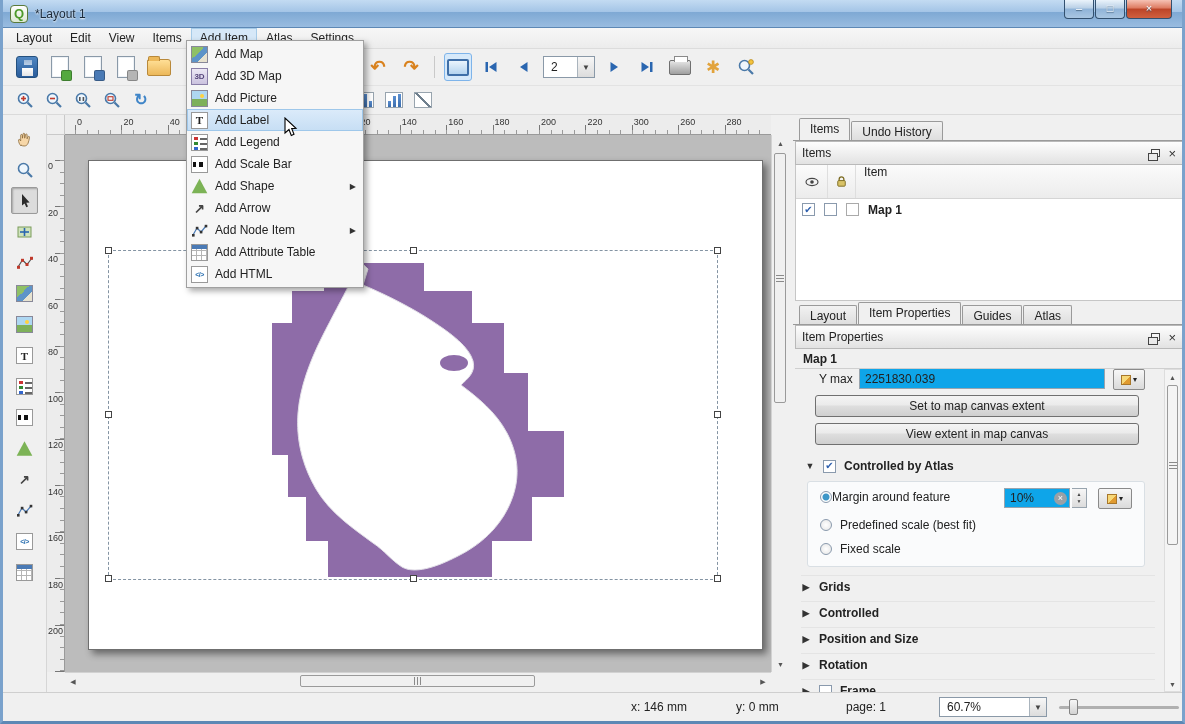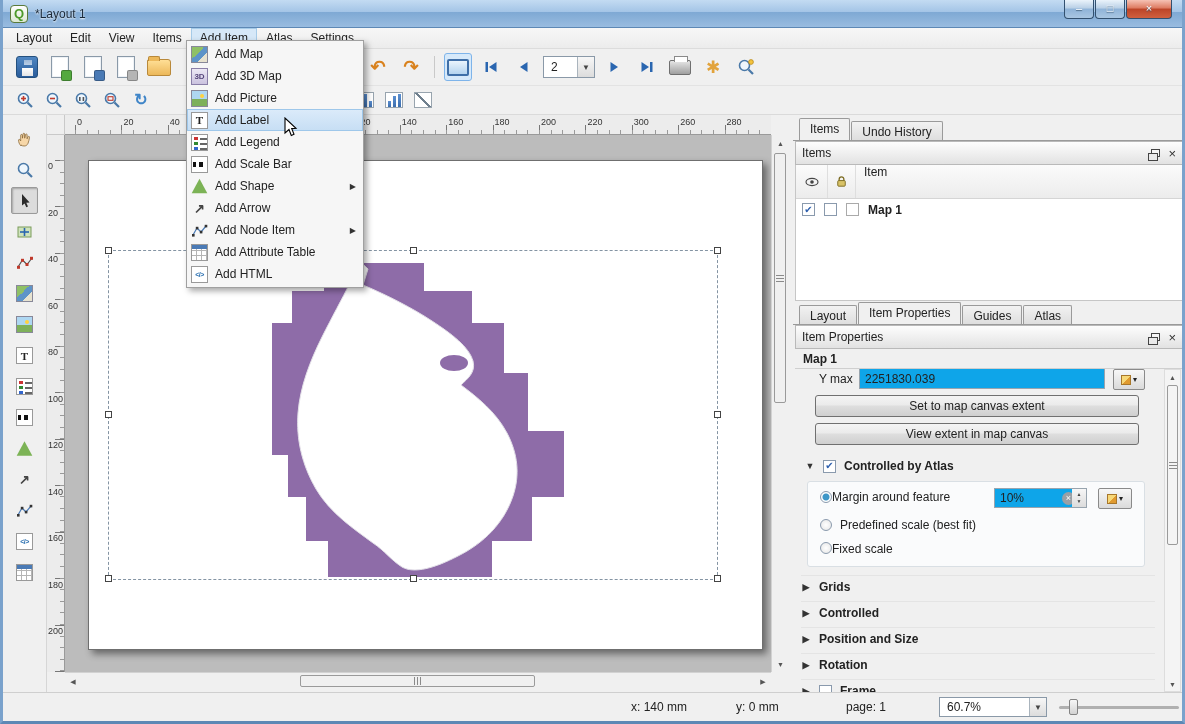--- a/index.html
+++ b/index.html
@@ -520,37 +520,37 @@
           <span class="tri">▼</span>
           <span class="cb">✔</span>
           <b>Controlled by Atlas</b>
         </div>
 
         <div class="groupframe" style="left:14px;top:112px;width:338px;height:86px">
           <div style="position:absolute;left:12px;top:8px;display:flex;align-items:center;">
             <span class="radio sel"></span>
             <span>Margin around feature</span>
           </div>
-          <div class="field" style="left:186px;top:6px;width:84px">
+          <div class="field" style="left:196px;top:6px;width:66px">
             <span>10%</span>
             <span class="clearbtn">×</span>
           </div>
           <div class="spincol" style="left:264px;top:6px">
             <span>▲</span>
             <span>▼</span>
           </div>
           <div class="ddbtn" style="left:290px;top:6px;width:34px">
             <span class="ddglyph"></span>
             <span>▾</span>
           </div>
           <div style="position:absolute;left:12px;top:36px;display:flex;align-items:center;gap:8px">
             <span class="radio"></span>
             <span>Predefined scale (best fit)</span>
           </div>
-          <div style="position:absolute;left:12px;top:60px;display:flex;">
+          <div style="position:absolute;left:12px;top:60px;display:flex;align-items:center;gap:8px">
             <span class="radio"></span>
             <span>Fixed scale</span>
           </div>
         </div>
 
         <div class="secrow" style="top:206px">
           <span class="tri">▶</span>
           <span>Grids</span>
         </div>
         <div class="secrow" style="top:232px">
@@ -574,21 +574,21 @@
         <div class="scroll" style="right:4px;top:0;width:17px;height:323px;border:1px solid #ddd;background:#f4f4f4">
           <div class="sb-arrow" style="left:0;top:2px;width:15px;height:10px">▲</div>
           <div class="sb-thumb grip-v" style="left:2px;top:15px;width:11px;height:160px"></div>
           <div class="sb-arrow" style="left:0;bottom:2px;width:15px;height:10px">▼</div>
         </div>
       </div>
     </div>
   </div>
 
   <div class="statusbar">
-    <span class="stitem" style="left:628px">x: 140 mm</span>
+    <span class="stitem" style="left:628px">x: 146 mm</span>
     <span class="stitem" style="left:733px">y: 0 mm</span>
     <span class="stitem" style="left:843px">page: 1</span>
     <div class="tb-combo" style="position:absolute;left:936px;top:4px;width:108px;height:20px">
       <span>60.7%</span>
       <span class="combo-arrow">▼</span>
     </div>
     <div style="position:absolute;left:1056px;top:13px;width:120px;height:3px;background:#b0b0b0;border-radius:2px"></div>
     <div style="position:absolute;left:1066px;top:6px;width:9px;height:16px;border:1px solid #848484;border-radius:2px;background:linear-gradient(#f7f7f7,#d3d3d3)"></div>
   </div>
 

